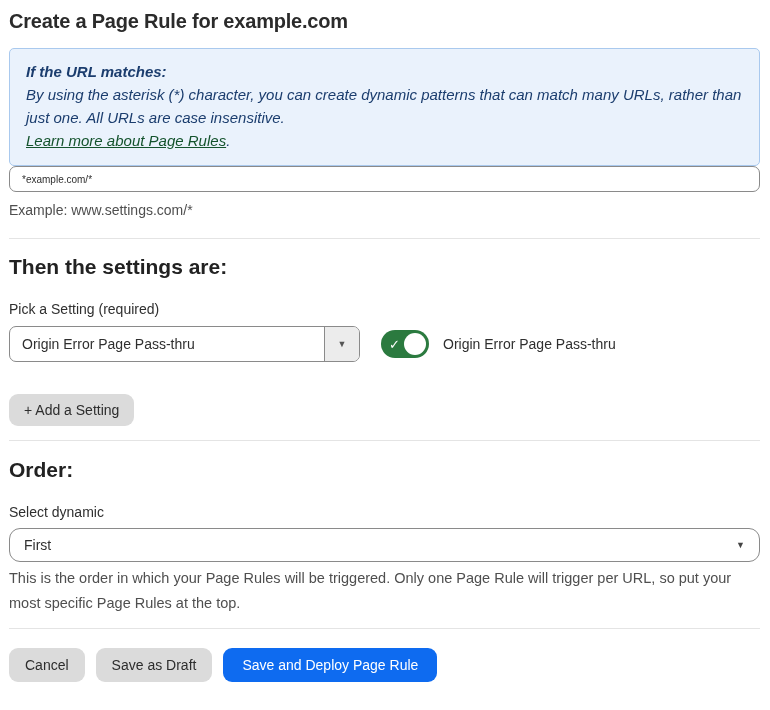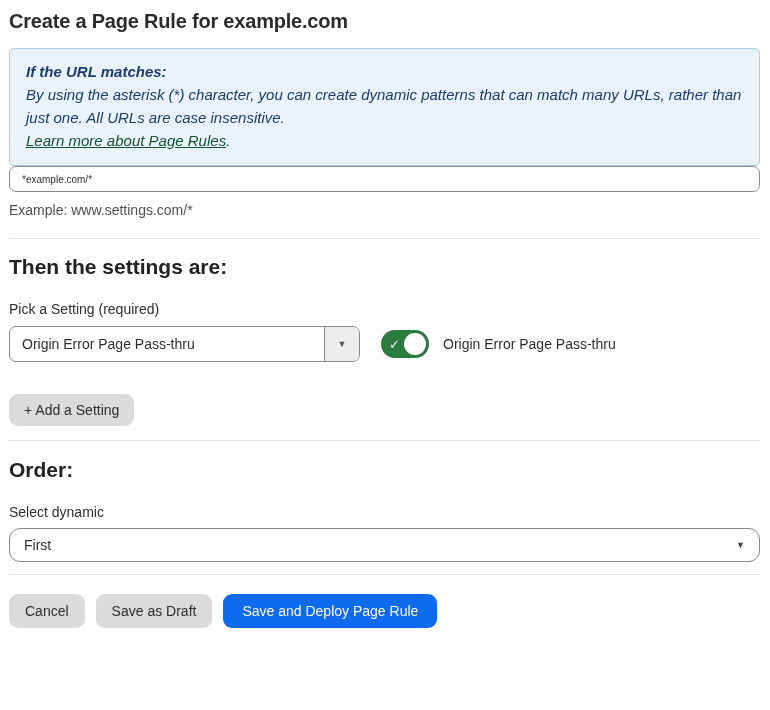--- a/index.html
+++ b/index.html
@@ -235,20 +235,21 @@
 
   <div class="section-heading">Order:</div>
 
   <div class="field-label" style="margin-top:22px; margin-bottom:8px;">Select dynamic</div>
 
   <div class="select-box">
     <span>First</span>
     <span class="select-caret">▼</span>
   </div>
 
+  <div class="order-helper">This is the order in which your Page Rules will be triggered. Only one Page Rule will trigger per URL, so put your most specific Page Rules at the top.</div>
 
   <hr class="divider footer-divider">
 
   <div class="button-row">
     <button class="btn btn-gray">Cancel</button>
     <button class="btn btn-gray">Save as Draft</button>
     <button class="btn btn-blue">Save and Deploy Page Rule</button>
   </div>
 
 </div>

